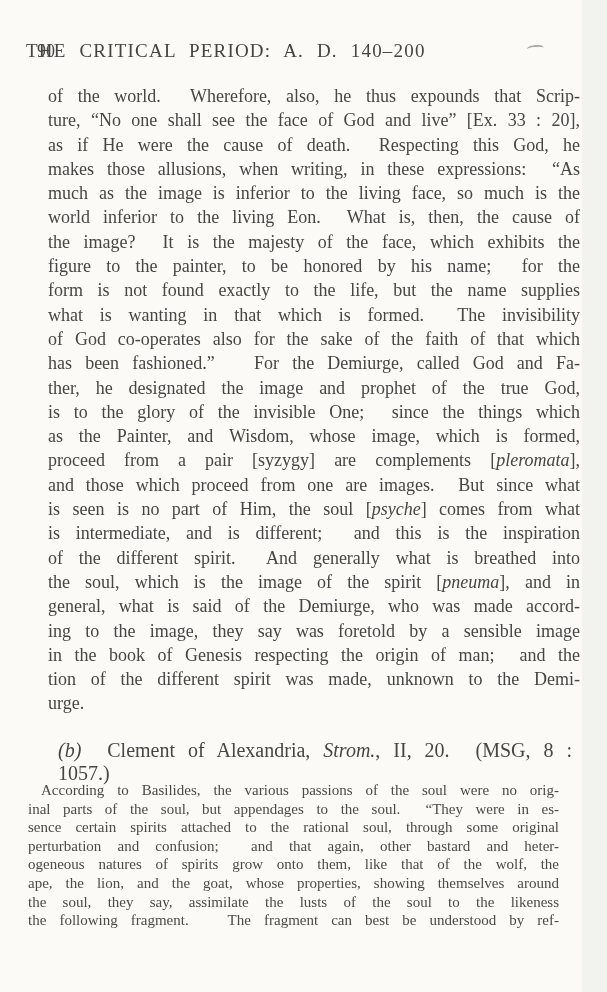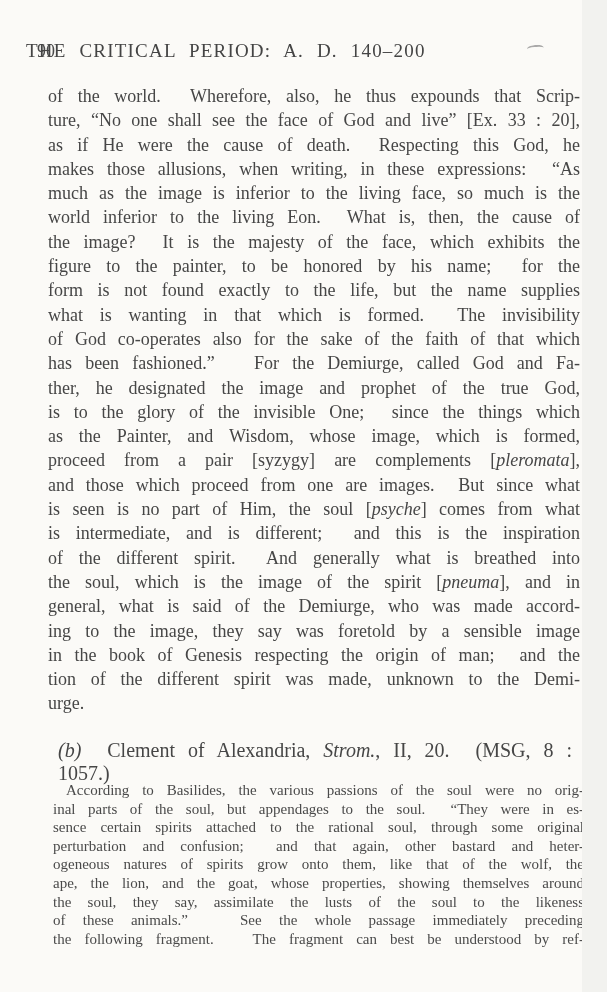--- a/index.html
+++ b/index.html
@@ -34,21 +34,21 @@
   }
   .main-text {
     position: absolute; top: 84px; left: 40px; width: 532px;
     font-size: 18px; line-height: 24.3px; color: #464646; margin-left: 8px;
   }
   .section-heading {
     position: absolute; top: 739px; left: 58px; width: 514px;
     font-size: 20px; word-spacing: 3px; color: #464646;
   }
   .footnote {
-    position: absolute; top: 781px; left: 53px; width: 531px;
+    position: absolute; top: 781px; left: 28px; width: 531px;
     font-size: 15px; line-height: 18.6px; color: #4a4a4a;
   }
   .jline {
     text-align: justify;
     text-align-last: justify;
     white-space: pre-wrap;
   }
   .jline.last { text-align-last: left; }
   .jline.indent { text-indent: 13px; }
   .jline i { font-style: italic; }
@@ -98,17 +98,16 @@
     </div>
 
   <div class="footnote">
       <div class="jline indent"><span>According to Basilides, the various passions of the soul were no orig-</span></div>
       <div class="jline"><span>inal parts of the soul, but appendages to the soul.  “They were in es-</span></div>
       <div class="jline"><span>sence certain spirits attached to the rational soul, through some original</span></div>
       <div class="jline"><span>perturbation and confusion;  and that again, other bastard and heter-</span></div>
       <div class="jline"><span>ogeneous natures of spirits grow onto them, like that of the wolf, the</span></div>
       <div class="jline"><span>ape, the lion, and the goat, whose properties, showing themselves around</span></div>
       <div class="jline"><span>the soul, they say, assimilate the lusts of the soul to the likeness</span></div>
-      <div class="jline"><span>of these animals.”   See the whole passage immediately preceding</span></div>
       <div class="jline"><span>the following fragment.   The fragment can best be understood by ref-</span></div>
     </div>
 
 </div>
 
 </body></html>

